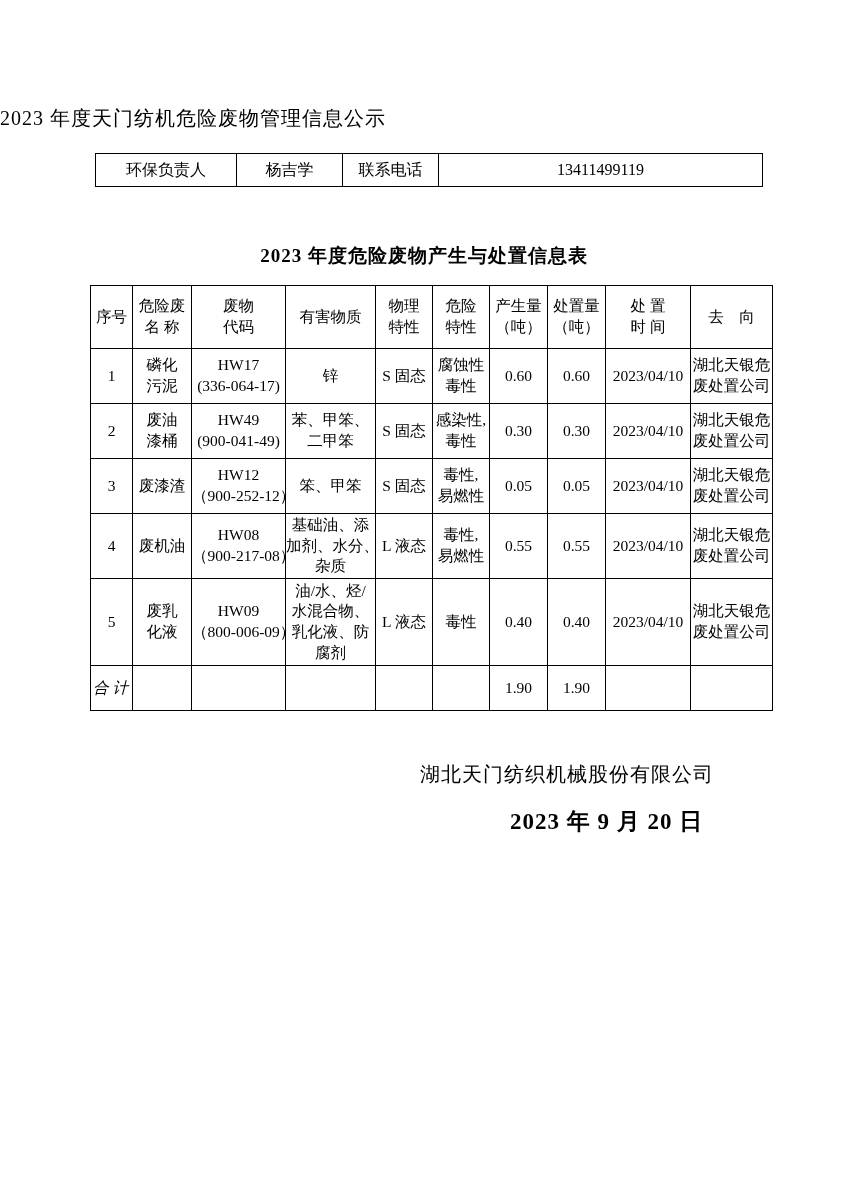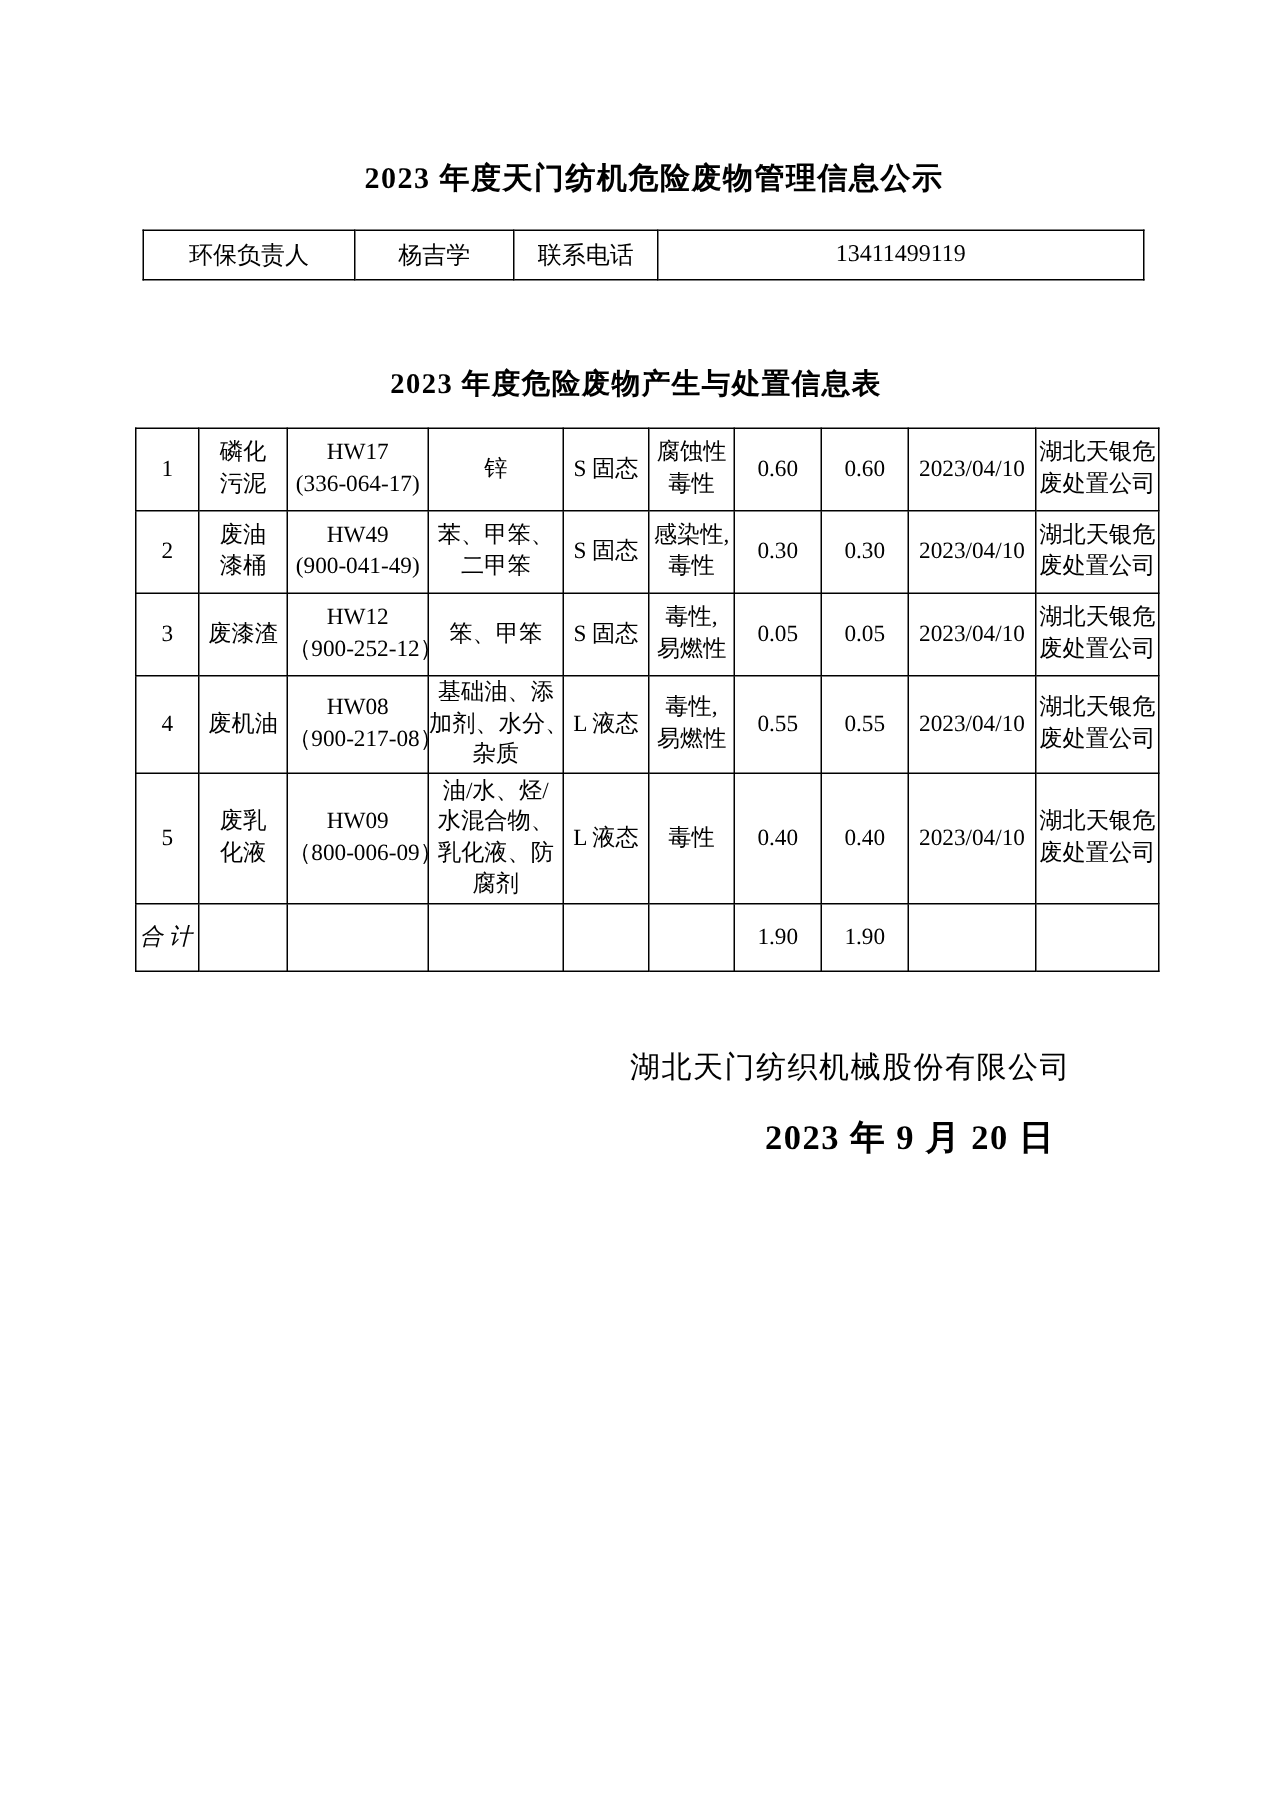--- a/index.html
+++ b/index.html
@@ -7,22 +7,22 @@
   body {
     width:848px; height:1200px;
     font-family:"Liberation Serif","DejaVu Serif",serif;
     color:#000000;
   }
   .page {
     position:relative; width:848px; height:1200px;
     background:#ffffff; overflow:hidden;
   }
   .title-main {
-    padding-top:105px; text-align:center;
-    font-size:20px; font-weight:bold; letter-spacing:1px;padding-left:24px;
+    padding-top:105px; text-align:left;
+    font-size:20px; font-weight:normal; letter-spacing:1px;
   }
   .info-table {
     border-collapse:collapse; table-layout:fixed;
     margin:21px 0 0 95px; width:667px;
   }
   .info-table td {
     border:1px solid #000; height:33px;
     text-align:center; vertical-align:middle;
     font-size:16px; overflow:hidden;
   }
@@ -82,20 +82,39 @@
         <col style="width:94px">
         <col style="width:90px">
         <col style="width:57px">
         <col style="width:57px">
         <col style="width:58px">
         <col style="width:58px">
         <col style="width:85px">
         <col style="width:82px">
       </colgroup>
     <tbody>
+      <tr class="hdr">
+        <td>序号</td>
+        <td>危险废
+名 称</td>
+        <td>废物
+代码</td>
+        <td>有害物质</td>
+        <td>物理
+特性</td>
+        <td>危险
+特性</td>
+        <td>产生量
+（吨）</td>
+        <td>处置量
+（吨）</td>
+        <td>处 置
+时 间</td>
+        <td>去　向</td>
+      </tr>
       <tr class="r1">
         <td>1</td>
         <td>磷化
 污泥</td>
         <td>HW17
 (336-064-17)</td>
         <td>锌</td>
         <td>S 固态</td>
         <td>腐蚀性
 毒性</td>

